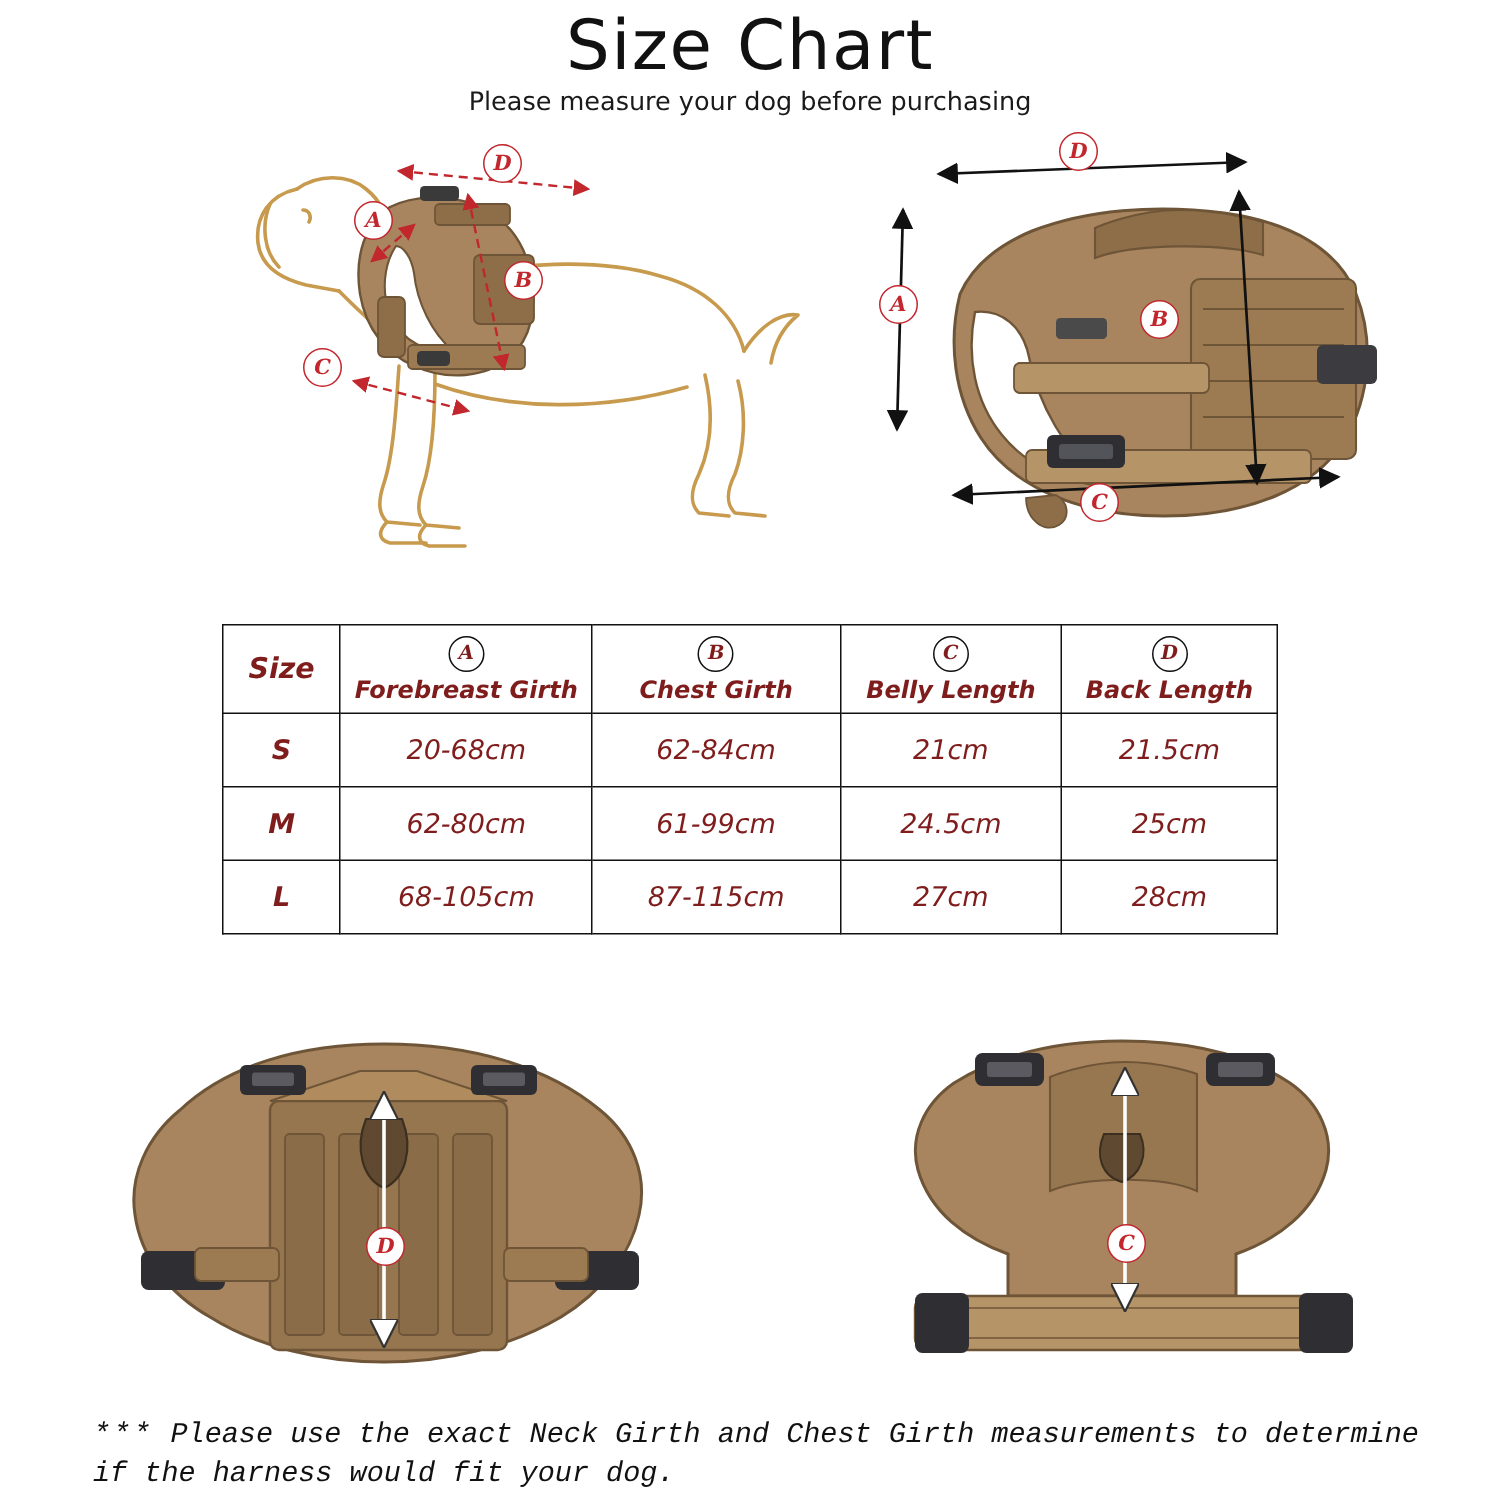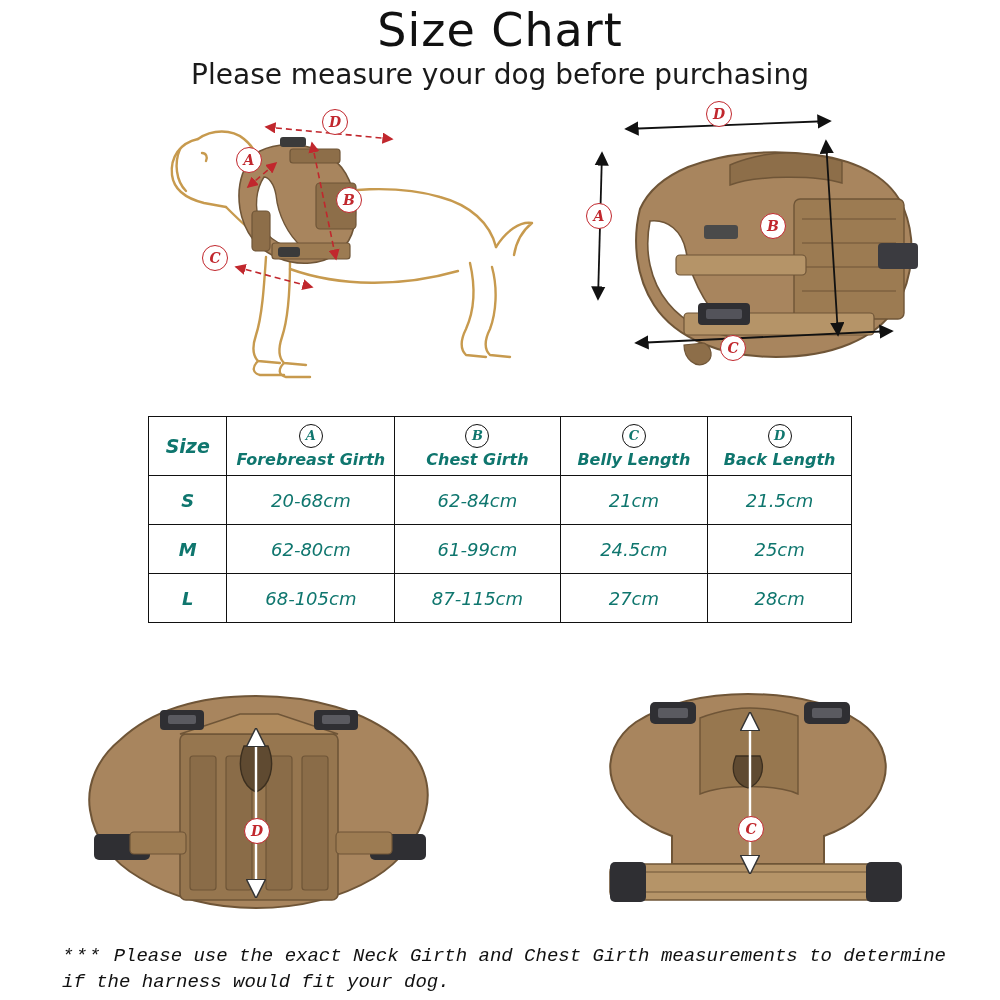--- a/index.html
+++ b/index.html
@@ -18,21 +18,21 @@
     font-family:"DejaVu Sans", sans-serif;
     font-weight:normal;
     font-size:46px;
     letter-spacing:1px;
     color:#111;
     margin-top:6px;
     line-height:1.05;
   }
   .subtitle{
     text-align:center;
-    font-size:28px;
+    font-size:17px;
     color:#1a1a1a;
     margin-top:4px;
     font-family:"DejaVu Sans", sans-serif;
   }
 
   
   .illus-row{
     position:relative;
     height:290px;
     width:1000px;
@@ -64,21 +64,21 @@
   table{
     border-collapse:collapse;
     width:704px;
     font-family:"DejaVu Sans", sans-serif;
   }
   td,th{
     border:1.6px solid #111;
     text-align:center;
     font-style:italic;
     font-size:17px;
-    color:#0f766e;
+    color:#7f1d1d;
     padding:0;
   }
   thead td{height:58px;vertical-align:middle;}
   tbody td{height:48px;font-size:18px;}
   .col-size{width:78px;font-weight:bold;}
   .col-a{width:168px;}
   .col-b{width:166px;}
   .col-c{width:148px;}
   .col-d{width:144px;}
   .hdr-inner{display:flex;flex-direction:column;align-items:center;justify-content:center;gap:2px;}

